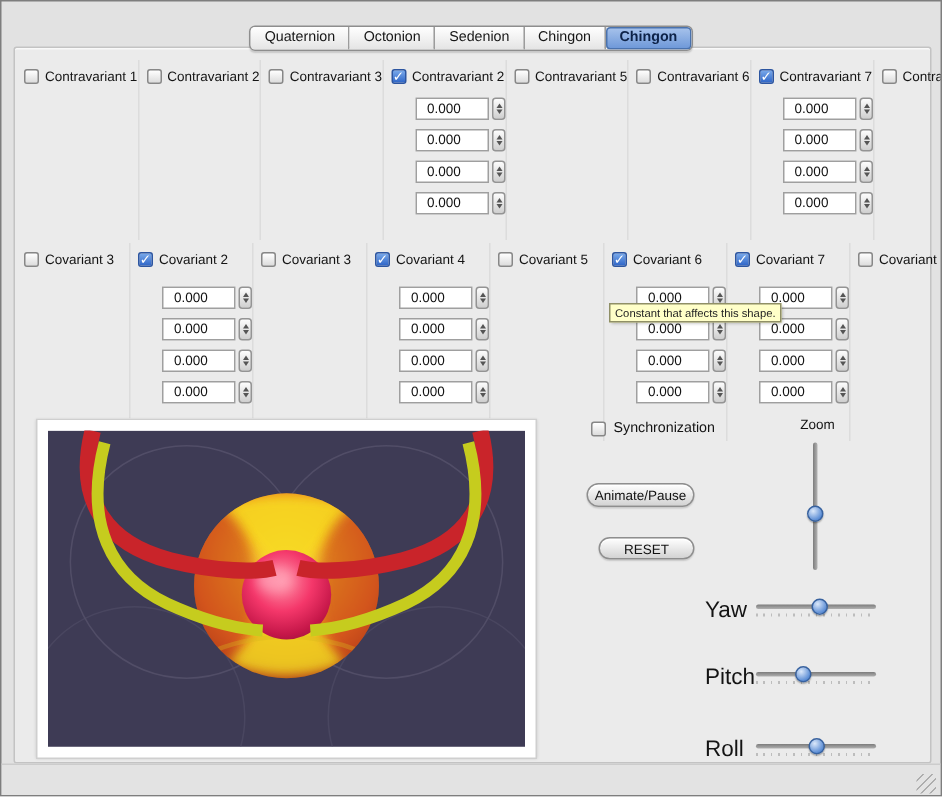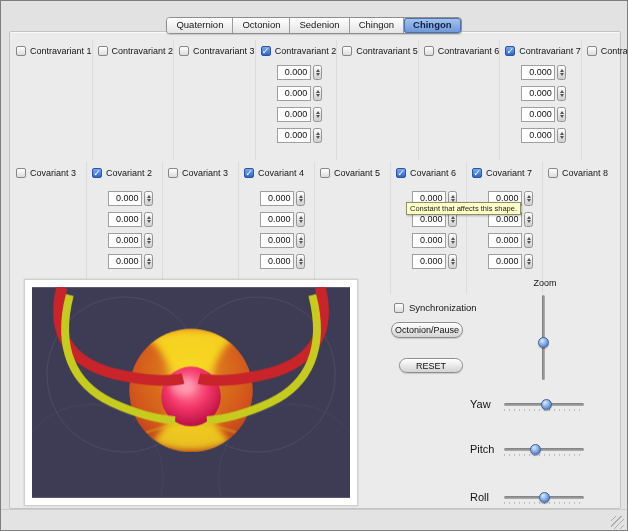--- a/index.html
+++ b/index.html
@@ -43,61 +43,61 @@
   .cell:last-child { border-right:none; }
   .cbrow { display:flex; align-items:flex-end; gap:4px; padding:3px 0 0 5px; height:16px; }
   .cb { width:10px; height:10px; border:1px solid #878787; border-radius:2px; flex:0 0 10px;
         background:linear-gradient(#ffffff,#dcdcdc); font-size:9px; line-height:9px;
         color:#fff; text-align:center; }
   .cb.on { background:linear-gradient(#79a9ea,#2f66c8); border-color:#2c55a0; }
   .cblabel { font-size:9px; color:#141414; white-space:nowrap; }
   #contravariant-grid .spinners { margin-top:9px; }
   #covariant-grid .spinners { margin-top:13px; }
   .spinrow { display:flex; align-items:center; margin:0 0 6px 21px; height:15px; }
-  .field { width:34px; height:15px; background:#fff; border:1px solid #9f9f9f;
+  .field { width:49px; height:15px; background:#fff; border:1px solid #9f9f9f;
            font-size:9px; line-height:13px; padding-left:7px; color:#111; }
   .stepper { width:9px; height:15px; margin-left:2px; border:1px solid #949494; border-radius:2.5px;
              background:linear-gradient(#fdfdfd,#cfcfcf); position:relative; }
   .stepper i { position:absolute; left:2px; width:0; height:0; border-left:2.5px solid transparent;
                border-right:2.5px solid transparent; }
   .stepper .up { top:3px; border-bottom:3px solid #555; }
   .stepper .dn { bottom:3px; border-top:3px solid #555; }
 
   
   .tooltip { position:absolute; left:396px; top:150px; z-index:8; background:#ffffc8;
              border:1px solid #8f8f66; font-size:7.5px; padding:1px 3px; color:#222;
              box-shadow:1px 1px 2px rgba(0,0,0,.25); white-space:nowrap;margin-top:20px; }
 
   
   .fractal-frame { position:absolute; left:14px; top:247px; width:334px; height:227px;
                    background:#fff; border:1px solid #cfcfcf; padding:7px;
                    box-shadow:0 0 2px rgba(0,0,0,.15); }
   .fractal-frame svg { display:block; width:318px; height:211px; }
 
   
-  .sync { position:absolute; left:384px; top:270px; display:flex; align-items:center; gap:5px;text-align:center; }
+  .sync { position:absolute; left:384px; top:248px; display:flex; align-items:center; gap:5px;text-align:center; }
   .sync .cblabel { font-size:9.5px; }
   .aqua-btn { position:absolute; height:16px; border:1px solid #8e8e8e; border-radius:8px;
               background:linear-gradient(#ffffff,#d3d3d3); font-size:9px; color:#111;
               font-family:"Liberation Sans", sans-serif;
               box-shadow:inset 0 1px 0 #fff, 0 1px 1px rgba(0,0,0,.15); }
   #animate-btn { left:381px; top:290px; width:72px; }
   #reset-btn   { left:389px; top:326px; width:64px; height:15px; }
 
   .zoom-label { position:absolute; left:512px; top:246px; width:46px; text-align:center; font-size:9px; color:#141414; }
   .vslider { position:absolute; left:527px; top:263px; width:12px; height:85px; }
   .vslider .vtrack { position:absolute; left:4.5px; top:0; width:3px; height:100%;
                      background:linear-gradient(90deg,#7c7c7c,#b4b4b4); border-radius:2px; }
   .thumb { position:absolute; width:11px; height:11px; border-radius:50%;
            background:radial-gradient(circle at 35% 30%, #dbe8fa, #5e8fd6 70%, #3a6ebd);
            border:1px solid #38629f; box-shadow:0 1px 1px rgba(0,0,0,.3); }
   .vslider .thumb { left:0.5px; }
 
   .hrow { position:absolute; left:454px; width:136px; height:14px; }
-  .hrow .hlabel { position:absolute; left:6px; top:0; font-size:11px; color:#141414; }
+  .hrow .hlabel { position:absolute; left:6px; top:0; font-size:15px; color:#141414; }
   .hrow .htrack { position:absolute; left:40px; top:5px; width:80px; height:3px;
                   background:linear-gradient(#7c7c7c,#b0b0b0); border-radius:2px; }
   .hrow .ticks { position:absolute; left:40px; top:11px; width:80px; height:2px;
                  background:repeating-linear-gradient(90deg,#bdbdbd 0 1px, transparent 1px 5px); }
   .hrow .thumb { top:1px; }
 
   
   .footer { position:absolute; left:0; top:508px; width:100%; height:23px;
             background:#e3e3e3; border-top:1px solid #cccccc; }
   .resize-grip { position:absolute; right:3px; bottom:3px; width:13px; height:13px;
@@ -454,21 +454,21 @@
           <path d="M 282,8 C 296,62 278,98 240,116 C 214,128 192,133 176,134" stroke="#c6cc1e" stroke-width="8"></path>
         </g>
       </svg>
     </div>
 
     <label class="sync">
       <span class="cb"></span>
       <span class="cblabel">Synchronization</span>
     </label>
 
-    <button class="aqua-btn" id="animate-btn">Octonion/Pause</button>
+    <button class="aqua-btn" id="animate-btn">Animate/Pause</button>
     <button class="aqua-btn" id="reset-btn">RESET</button>
 
     <div class="zoom-label">Zoom</div>
     <div class="vslider">
       <div class="vtrack"></div>
       <div class="thumb" id="zoom-thumb" style="top: calc(55% - 5px);"></div>
     </div>
 
     <div id="hsliders">
         <div class="hrow" style="top: 366px;">

